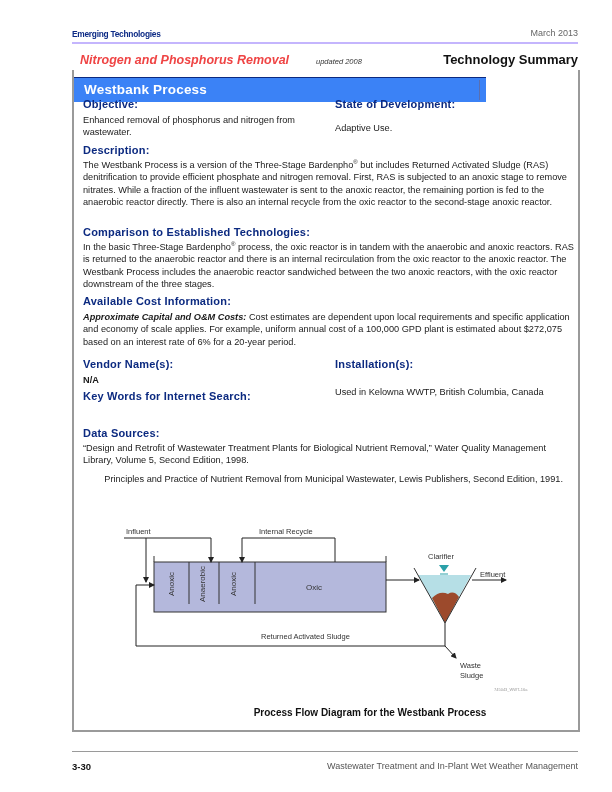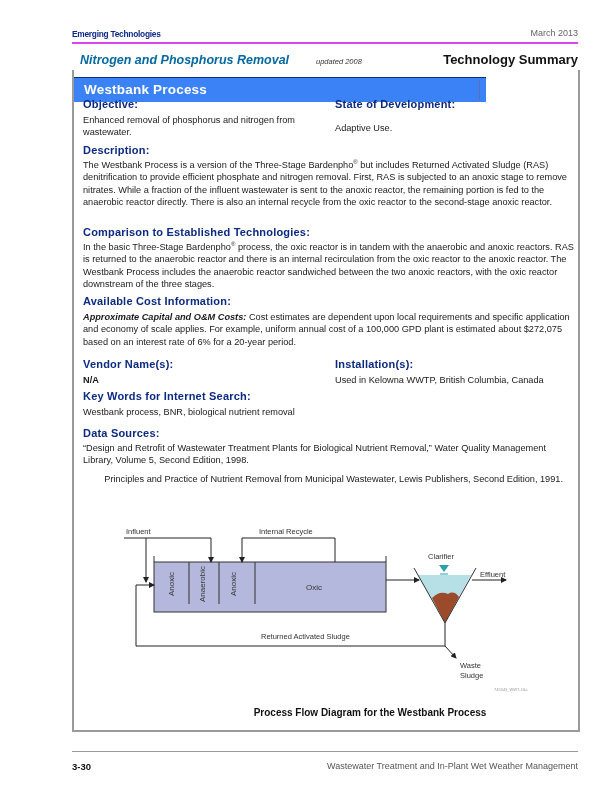--- a/index.html
+++ b/index.html
@@ -1,24 +1,24 @@
 <!DOCTYPE html>
 <html><head>
   <meta charset="utf-8">
   <style>
     html, body { margin: 0; padding: 0; background: #ffffff; }
     body { width: 612px; height: 792px; position: relative; overflow: hidden;
            font-family: "Liberation Sans", sans-serif; color: #1a1a1a; }
     .top-header { position: absolute; left: 72px; top: 28px; width: 506px; height: 14px;
-                  border-bottom: 2px solid #d946ef; }
+                  border-bottom: 2px solid #c4b5fd; }
     .brand { position: absolute; left: 0; top: 0; font-size: 9.5px; font-weight: bold;
              color: #0c2a85; letter-spacing: -0.3px; transform: scaleX(0.88); transform-origin: left; }
     .date { position: absolute; right: 0; top: 0; font-size: 9px; color: #666; }
     .subhead { position: absolute; left: 80px; top: 53px; width: 498px; height: 16px; }
-    .topic { position: absolute; left: 0; top: 0; font-size: 12.5px; font-weight: bold; font-style: italic; color: #0369a1; }
+    .topic { position: absolute; left: 0; top: 0; font-size: 12.5px; font-weight: bold; font-style: italic; color: #ef4444; }
     .updated { position: absolute; left: 236px; top: 4px; font-size: 7.5px; font-style: italic; color: #333; text-align: right; }
     .summary { position: absolute; right: 0; top: -1px; font-size: 13px; font-weight: bold; color: #111; }
     .box { position: absolute; left: 72px; top: 70px; width: 504px; height: 660px;
            border: 2px solid #9a9a9a; border-top: none; background: #fff; }
     .titlebar { position: absolute; left: 0; top: 7px; width: 412px; height: 24px; background: #3b82f6;
                 border-top: 1px solid #0c2a80; }
     .titlebar .inner { position: absolute; right: 6px; top: 2px; width: 1px; height: 20px; background: #5a6fb0; }
     .title { position: absolute; left: 10px; top: 4px; font-size: 13.5px; font-weight: bold; color: #fff; letter-spacing: 0.2px; }
     .h { position: absolute; font-size: 11px; font-weight: bold; color: #0c2a80; letter-spacing: 0.2px; }
     .p { position: absolute; font-size: 9.2px; line-height: 12.4px; color: #1a1a1a; }
@@ -61,24 +61,23 @@
   <div class="h" style="left:9px; top:156px;">Comparison to Established Technologies:</div>
   <div class="p" style="left:9px; top:171px; width:492px;"><span>In the basic Three-Stage Bardenpho</span><sup>®</sup><span> process, the oxic reactor is in tandem with the anaerobic and anoxic reactors. RAS is returned to the anaerobic reactor and there is an internal recirculation from the oxic reactor to the anoxic reactor. The Westbank Process includes the anaerobic reactor sandwiched between the two anoxic reactors, with the oxic reactor downstream of the three stages.</span></div>
 
   <div class="h" style="left:9px; top:225px;">Available Cost Information:</div>
   <div class="p" style="left:9px; top:241px; width:492px;"><b><i>Approximate Capital and O&amp;M Costs:</i></b><span> Cost estimates are dependent upon local requirements and specific application and economy of scale applies. For example, uniform annual cost of a 100,000 GPD plant is estimated about $272,075 based on an interest rate of 6% for a 20-year period.</span></div>
 
   <div class="h" style="left:9px; top:288px;">Vendor Name(s):</div>
   <div class="p" style="left:9px; top:304px; font-weight:bold;">N/A</div>
 
   <div class="h" style="left:261px; top:288px;">Installation(s):</div>
-  <div class="p" style="left:261px; top:304px; width:240px;">Used in Kelowna WWTP, British Columbia, Canada</div>
+  <div class="p" style="left:261px; top:316px; width:240px;">Used in Kelowna WWTP, British Columbia, Canada</div>
 
   <div class="h" style="left:9px; top:320px;">Key Words for Internet Search:</div>
-  <div class="p" style="left:9px; top:336px; width:492px;">Westbank process, BNR, biological nutrient removal</div>
 
   <div class="h" style="left:9px; top:357px;">Data Sources:</div>
   <div class="p" style="left:9px; top:372px; width:480px;">“Design and Retrofit of Wastewater Treatment Plants for Biological Nutrient Removal,” Water Quality Management Library, Volume 5, Second Edition, 1998.</div>
   <div class="p" style="left:9px; top:403px; width:480px;text-align:right;">Principles and Practice of Nutrient Removal from Municipal Wastewater, Lewis Publishers, Second Edition, 1991.</div>
 
   <svg class="diagram" width="430" height="186" viewBox="0 0 430 186">
     <defs>
       <marker id="arr" markerWidth="6" markerHeight="6" refX="5" refY="3" orient="auto">
         <path d="M0,0 L6,3 L0,6 z" fill="#222"></path>
       </marker>

